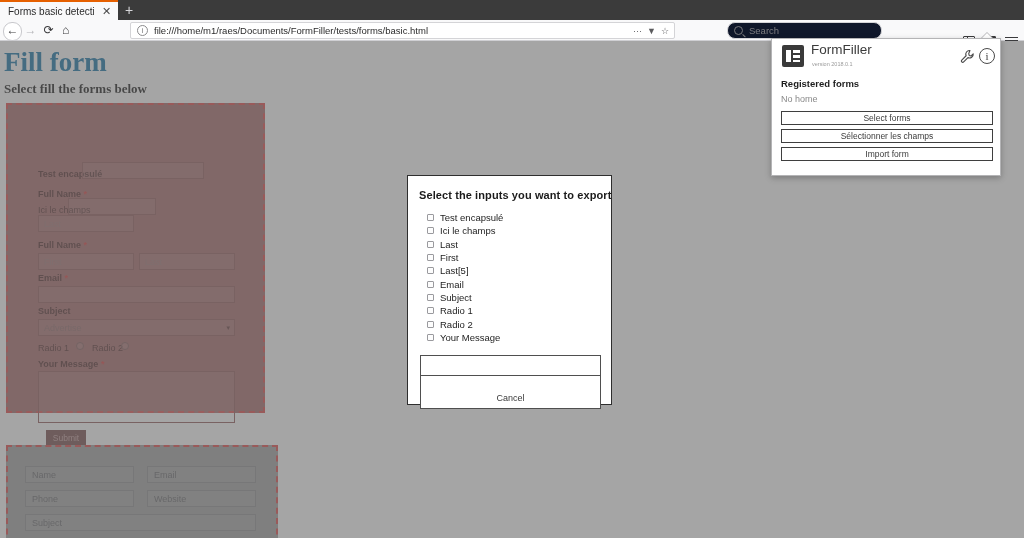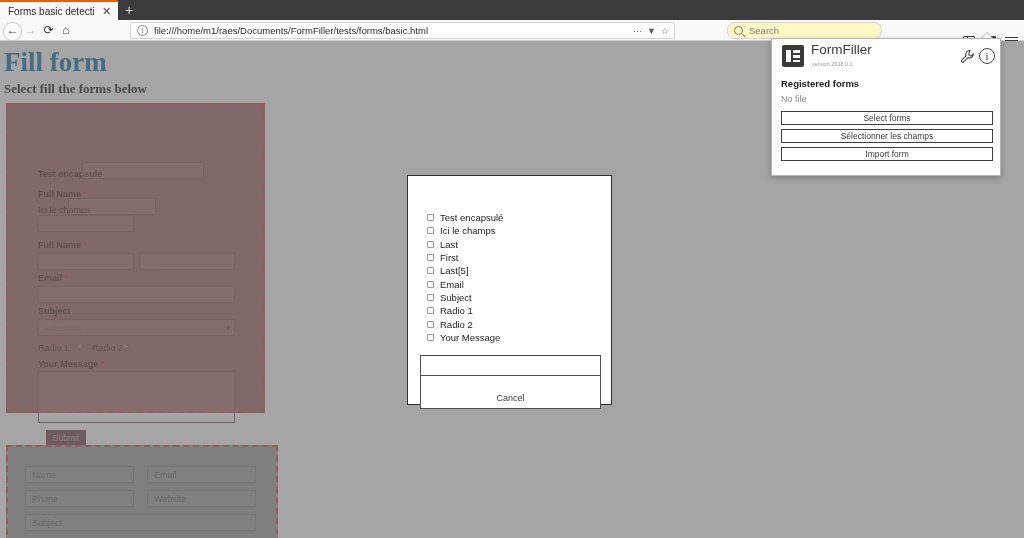--- a/index.html
+++ b/index.html
@@ -126,21 +126,21 @@
     display: flex;
     align-items: center;
     gap: 5px;
   }
   .ui-ico { font-size: 9px; color: #5a5a5d; cursor: pointer; line-height: 12px; }
 
   .searchbar {
     position: absolute;
     top: 2px; left: 727px;
     width: 155px; height: 17px;
-    background: #fef9c3;
+    background: #0f172a;
     border: 1px solid #d4d4d7;
     border-radius: 8px;
     box-sizing: border-box;
     display: flex;
     align-items: center;
   }
   .search-glass {
     margin-left: 6px;
     width: 7px; height: 7px;
     border: 1.2px solid #7a7a7d;
@@ -595,20 +595,21 @@
       <div class="fld2" style="left:139px; top:19px; width:109px; height:17px;">Email</div>
       <div class="fld2" style="left:17px; top:43px; width:109px; height:17px;">Phone</div>
       <div class="fld2" style="left:139px; top:43px; width:109px; height:17px;">Website</div>
       <div class="fld2" style="left:17px; top:67px; width:231px; height:17px;">Subject</div>
 
     </div>
 
     <div class="overlay" style="top:0;"></div>
 
     <div class="modal" style="top:134px;">
+      <div class="modal-title">Select the inputs you want to export</div>
       <div class="modal-list">
           <div class="chk-row">
             <span class="chk-box"></span>
             <span class="chk-lbl">Test encapsulé</span>
           </div>
           <div class="chk-row">
             <span class="chk-box"></span>
             <span class="chk-lbl">Ici le champs</span>
           </div>
           <div class="chk-row">
@@ -656,20 +657,20 @@
     <div class="pp-version">version 2018.0.1</div>
 
     <div class="pp-wrench">
       <svg viewBox="0 0 16 16" width="15" height="15" aria-hidden="true">
         <path d="M10.6 1.6a4 4 0 0 0-4.1 5.6L1.9 11.8a1.4 1.4 0 0 0 2 2l4.6-4.6a4 4 0 0 0 5.6-4.1l-2.3 2.3-2-0.5-0.5-2z" fill="none" stroke="#4a4a4a" stroke-width="1.2" stroke-linejoin="round"></path>
       </svg>
     </div>
     <div class="pp-info">i</div>
 
     <div class="pp-section">Registered forms</div>
-    <div class="pp-noform">No file</div>
+    <div class="pp-noform">No home</div>
 
     <button class="pp-btn pp-b1">Select forms</button>
     <button class="pp-btn pp-b3">Import form</button>
     <button class="pp-btn pp-b2">Sélectionner les champs</button>
   </div>
 
 </div>
 
 </body></html>

